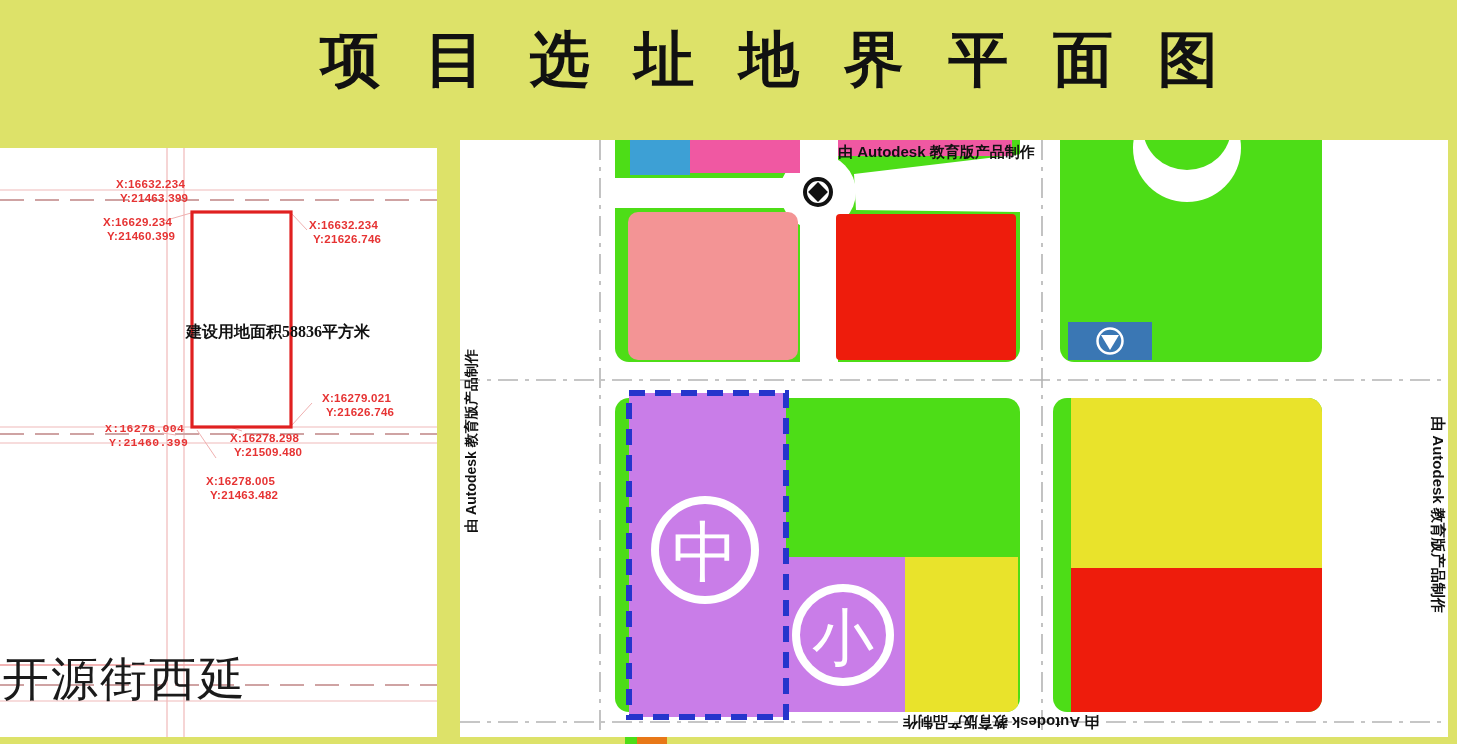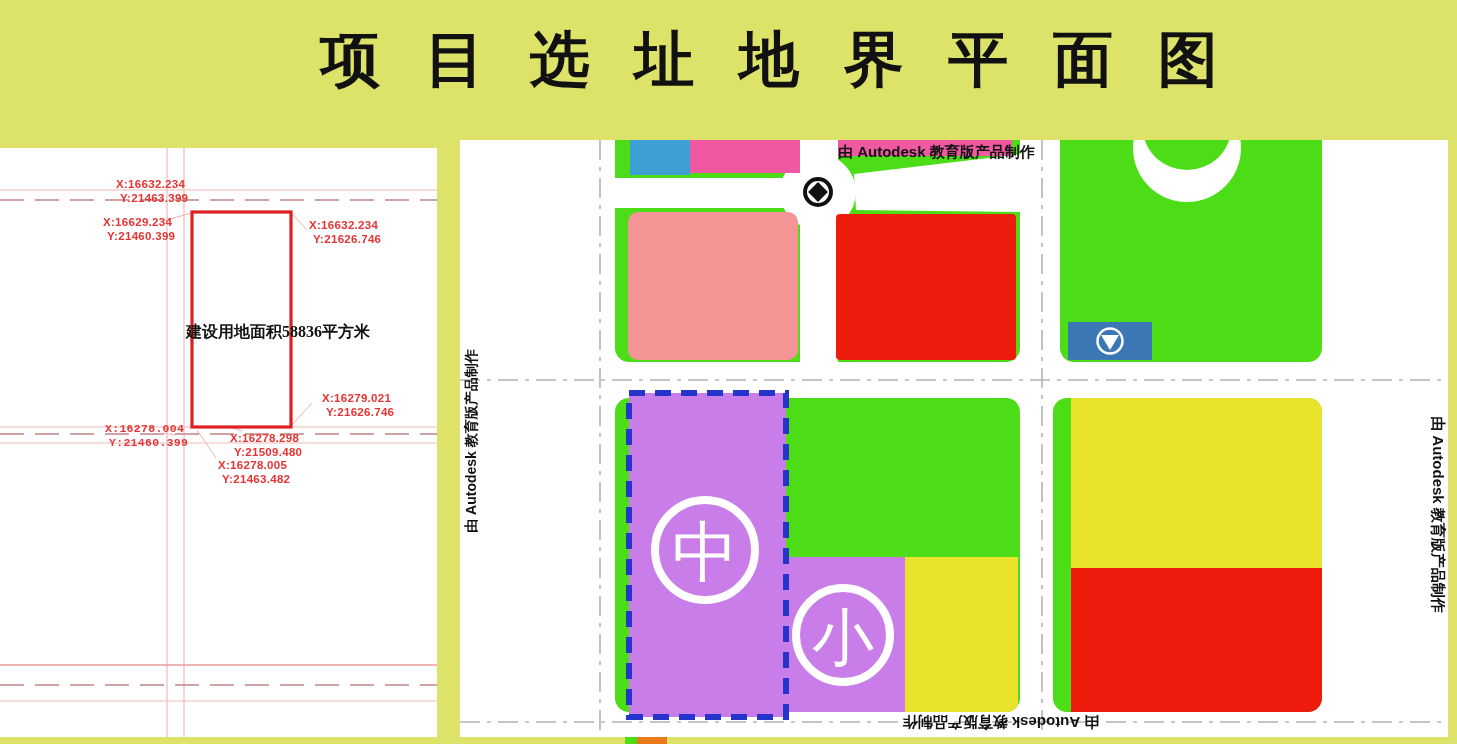--- a/index.html
+++ b/index.html
@@ -84,26 +84,27 @@
     <span>Y:21626.746</span>
   </div>
   <div class="coord" style="left:105px;top:274px;font-family:Liberation Mono, monospace;">
     <span>X:16278.004</span>
     <span>Y:21460.399</span>
   </div>
   <div class="coord" style="left:230px;top:284px;">
     <span>X:16278.298</span>
     <span>Y:21509.480</span>
   </div>
-  <div class="coord" style="left:206px;top:311px;margin-left:12px;">
+  <div class="coord" style="left:206px;top:327px;">
     <span>X:16278.005</span>
     <span>Y:21463.482</span>
   </div>
 
   <div class="abs" id="area-label">建设用地面积58836平方米</div>
+  <div class="abs" id="street-label">开源街西延</div>
 </div>
 
 <div class="abs" id="map">
   <svg width="988" height="597" viewBox="0 0 988 597" style="position:absolute;left:0;top:0;">
     <defs>
       <clipPath id="r2l">
           <rect x="155" y="258" width="405" height="314" rx="14"></rect>
         </clipPath>
       <clipPath id="r2r">
           <rect x="593" y="258" width="269" height="314" rx="14"></rect>

